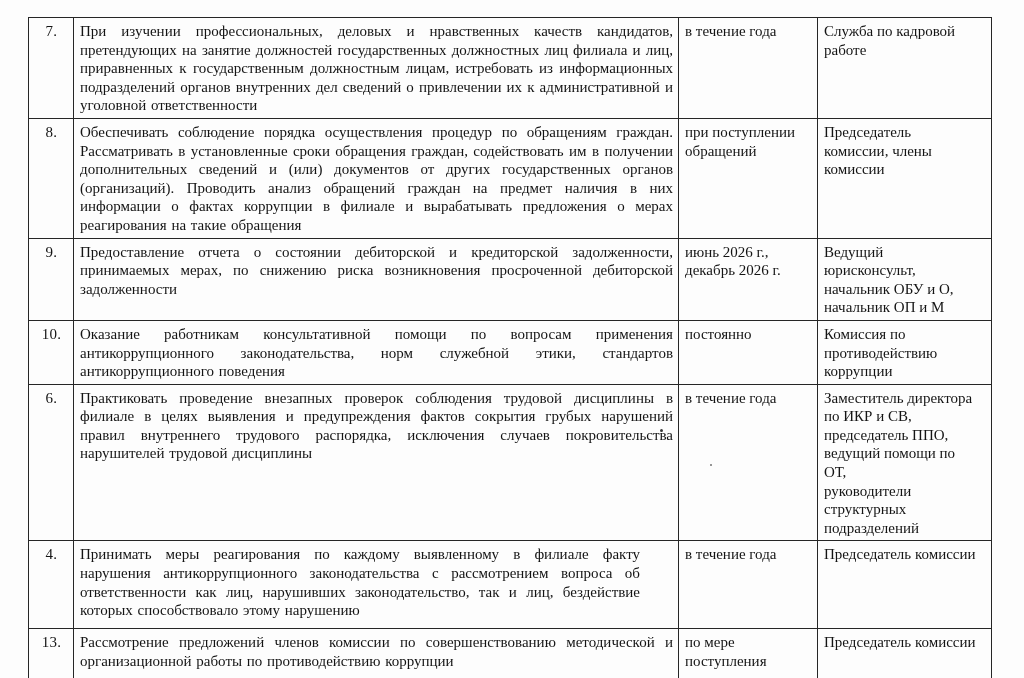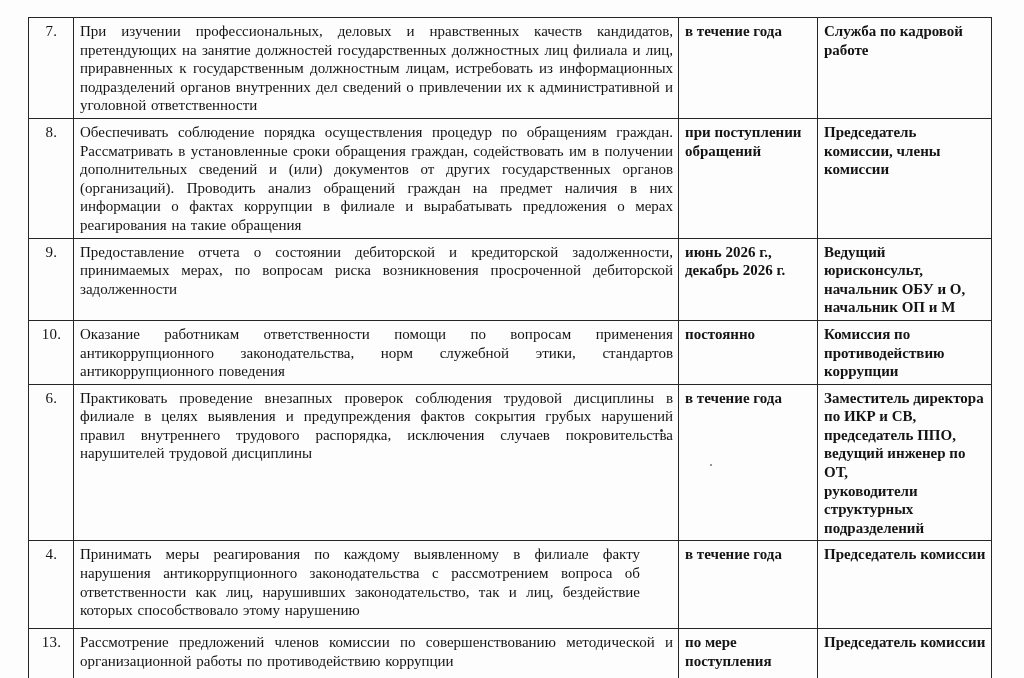--- a/index.html
+++ b/index.html
@@ -46,21 +46,20 @@
     text-align: justify;
     padding-left: 8px;
     padding-right: 7px;
     word-spacing: 1px;
     margin-top: 6px;
   }
   td.task-cell.narrow { padding-right: 38px; }
   td.time-cell, td.resp-cell {
     white-space: pre-line;
     text-align: left;
-    font-weight: bold;
   }
   tr.r7  { height: 97px;  }
   tr.r8  { height: 113px; }
   tr.r9  { height: 70px;  }
   tr.r10 { height: 61px; padding-left: 24px;  }
   tr.r11 { height: 147px; }
   tr.r12 { height: 88px;  }
   tr.r13 { height: 59px;  }
 
   .speck {
@@ -95,44 +94,44 @@
         <td class="num-cell">8.</td>
         <td class="task-cell">Обеспечивать соблюдение порядка осуществления процедур по обращениям граждан. Рассматривать в установленные сроки обращения граждан, содействовать им в получении дополнительных сведений и (или) документов от других государственных органов (организаций). Проводить анализ обращений граждан на предмет наличия в них информации о фактах коррупции в филиале и вырабатывать предложения о мерах реагирования на такие обращения</td>
         <td class="time-cell">при поступлении
 обращений</td>
         <td class="resp-cell">Председатель
 комиссии, члены
 комиссии</td>
       </tr>
       <tr class="r9">
         <td class="num-cell">9.</td>
-        <td class="task-cell">Предоставление отчета о состоянии дебиторской и кредиторской задолженности, принимаемых мерах, по вопросам риска возникновения просроченной дебиторской задолженности</td>
+        <td class="task-cell">Предоставление отчета о состоянии дебиторской и кредиторской задолженности, принимаемых мерах, по снижению риска возникновения просроченной дебиторской задолженности</td>
         <td class="time-cell">июнь 2026 г.,
 декабрь 2026 г.</td>
         <td class="resp-cell">Ведущий
 юрисконсульт,
 начальник ОБУ и О,
 начальник ОП и М</td>
       </tr>
       <tr class="r10">
         <td class="num-cell">10.</td>
-        <td class="task-cell">Оказание работникам ответственности помощи по вопросам применения антикоррупционного законодательства, норм служебной этики, стандартов антикоррупционного поведения</td>
+        <td class="task-cell">Оказание работникам консультативной помощи по вопросам применения антикоррупционного законодательства, норм служебной этики, стандартов антикоррупционного поведения</td>
         <td class="time-cell">постоянно</td>
         <td class="resp-cell">Комиссия по
 противодействию
 коррупции</td>
       </tr>
       <tr class="r11">
         <td class="num-cell">6.</td>
         <td class="task-cell">Практиковать проведение внезапных проверок соблюдения трудовой дисциплины в филиале в целях выявления и предупреждения фактов сокрытия грубых нарушений правил внутреннего трудового распорядка, исключения случаев покровительства нарушителей трудовой дисциплины</td>
         <td class="time-cell">в течение года</td>
         <td class="resp-cell">Заместитель директора
 по ИКР и СВ,
 председатель ППО,
-ведущий инженер по
+ведущий помощи по
 ОТ,
 руководители
 структурных
 подразделений</td>
       </tr>
       <tr class="r12">
         <td class="num-cell">4.</td>
         <td class="task-cell narrow">Принимать меры реагирования по каждому выявленному в филиале факту нарушения антикоррупционного законодательства с рассмотрением вопроса об ответственности как лиц, нарушивших законодательство, так и лиц, бездействие которых способствовало этому нарушению</td>
         <td class="time-cell">в течение года</td>
         <td class="resp-cell">Председатель комиссии</td>

